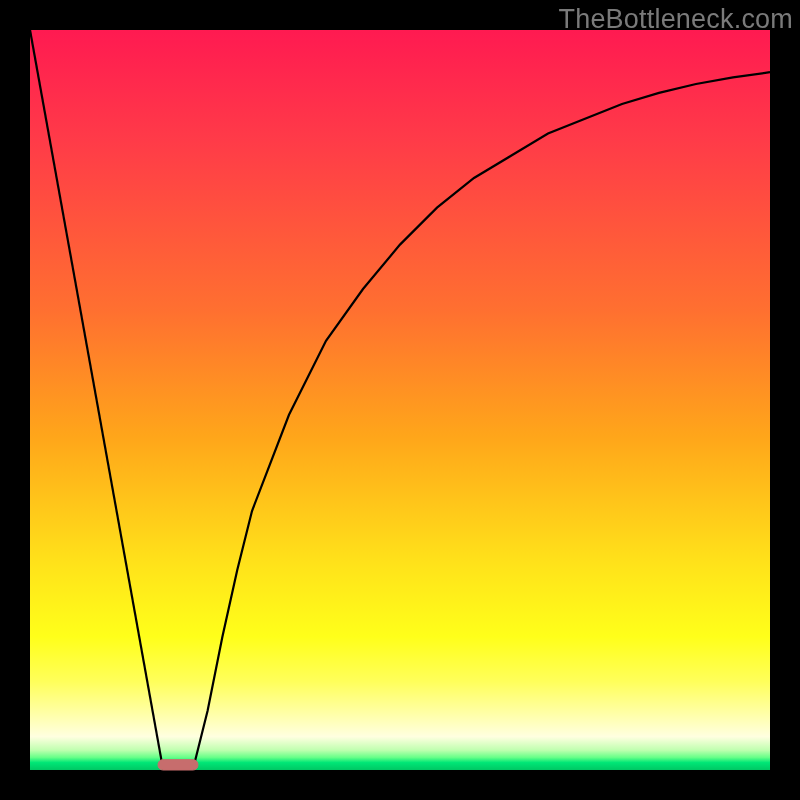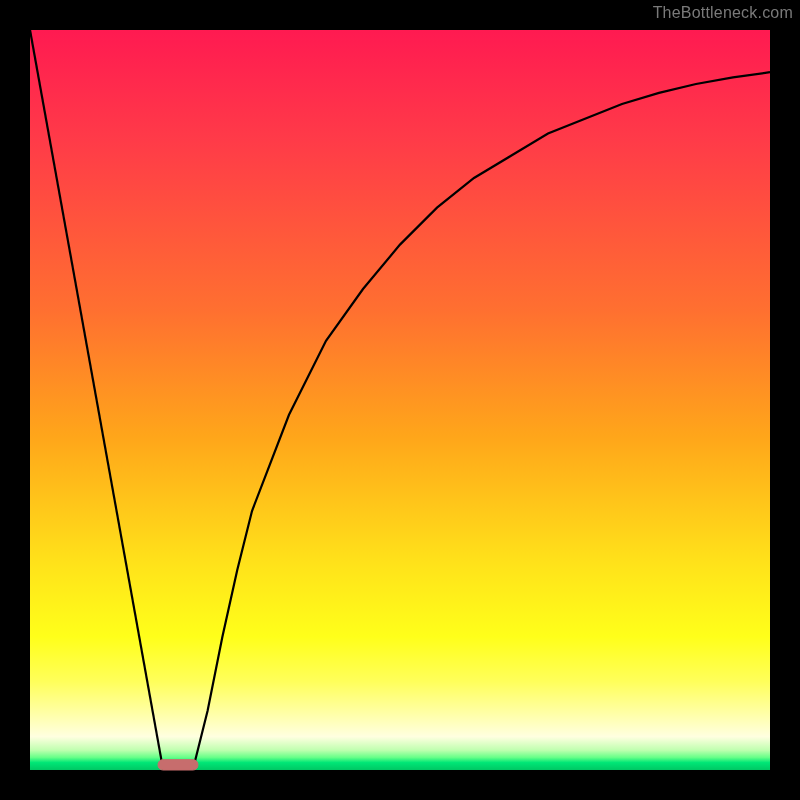--- a/index.html
+++ b/index.html
@@ -60,21 +60,21 @@
   }
   .marker {
     fill: #c76d6d;
     stroke: #c76d6d;
   }
   .watermark {
     position: absolute;
     top: 4px;
     right: 7px;
     color: #7a7a7a;
-    font-size: 16px;
+    font-size: 27px;
     font-weight: 500;
     letter-spacing: 0.2px;
     user-select: none;
   }
 </style>
 </head>
 <body>
 
 <div class="frame top"></div>
 <div class="frame bottom"></div>

